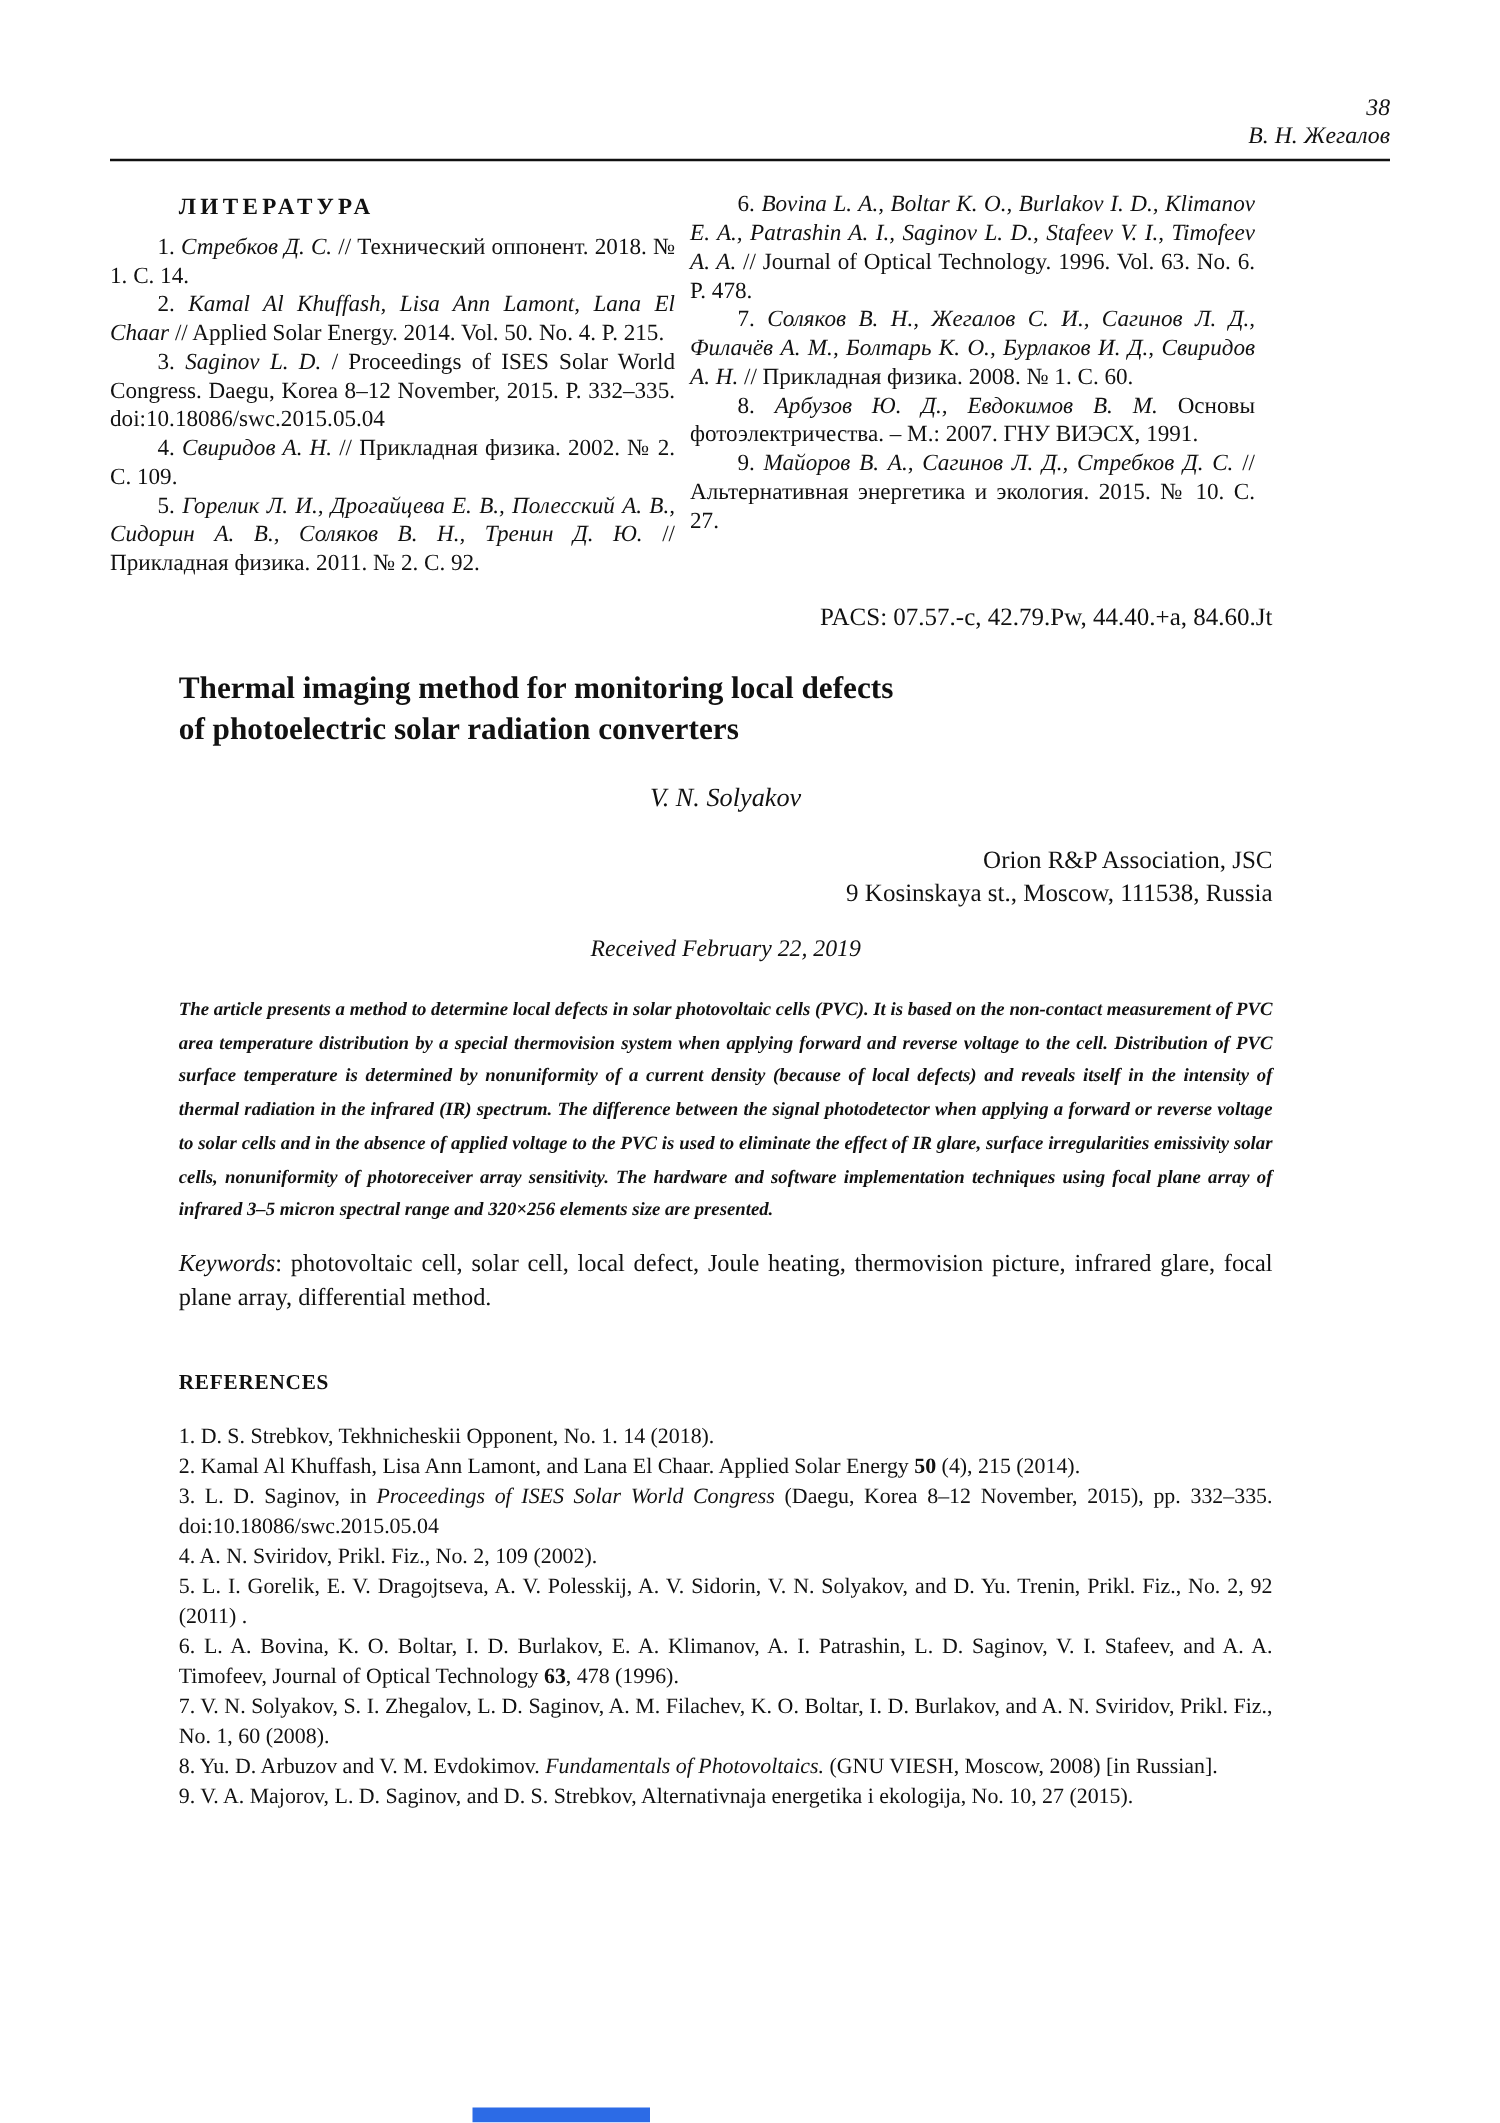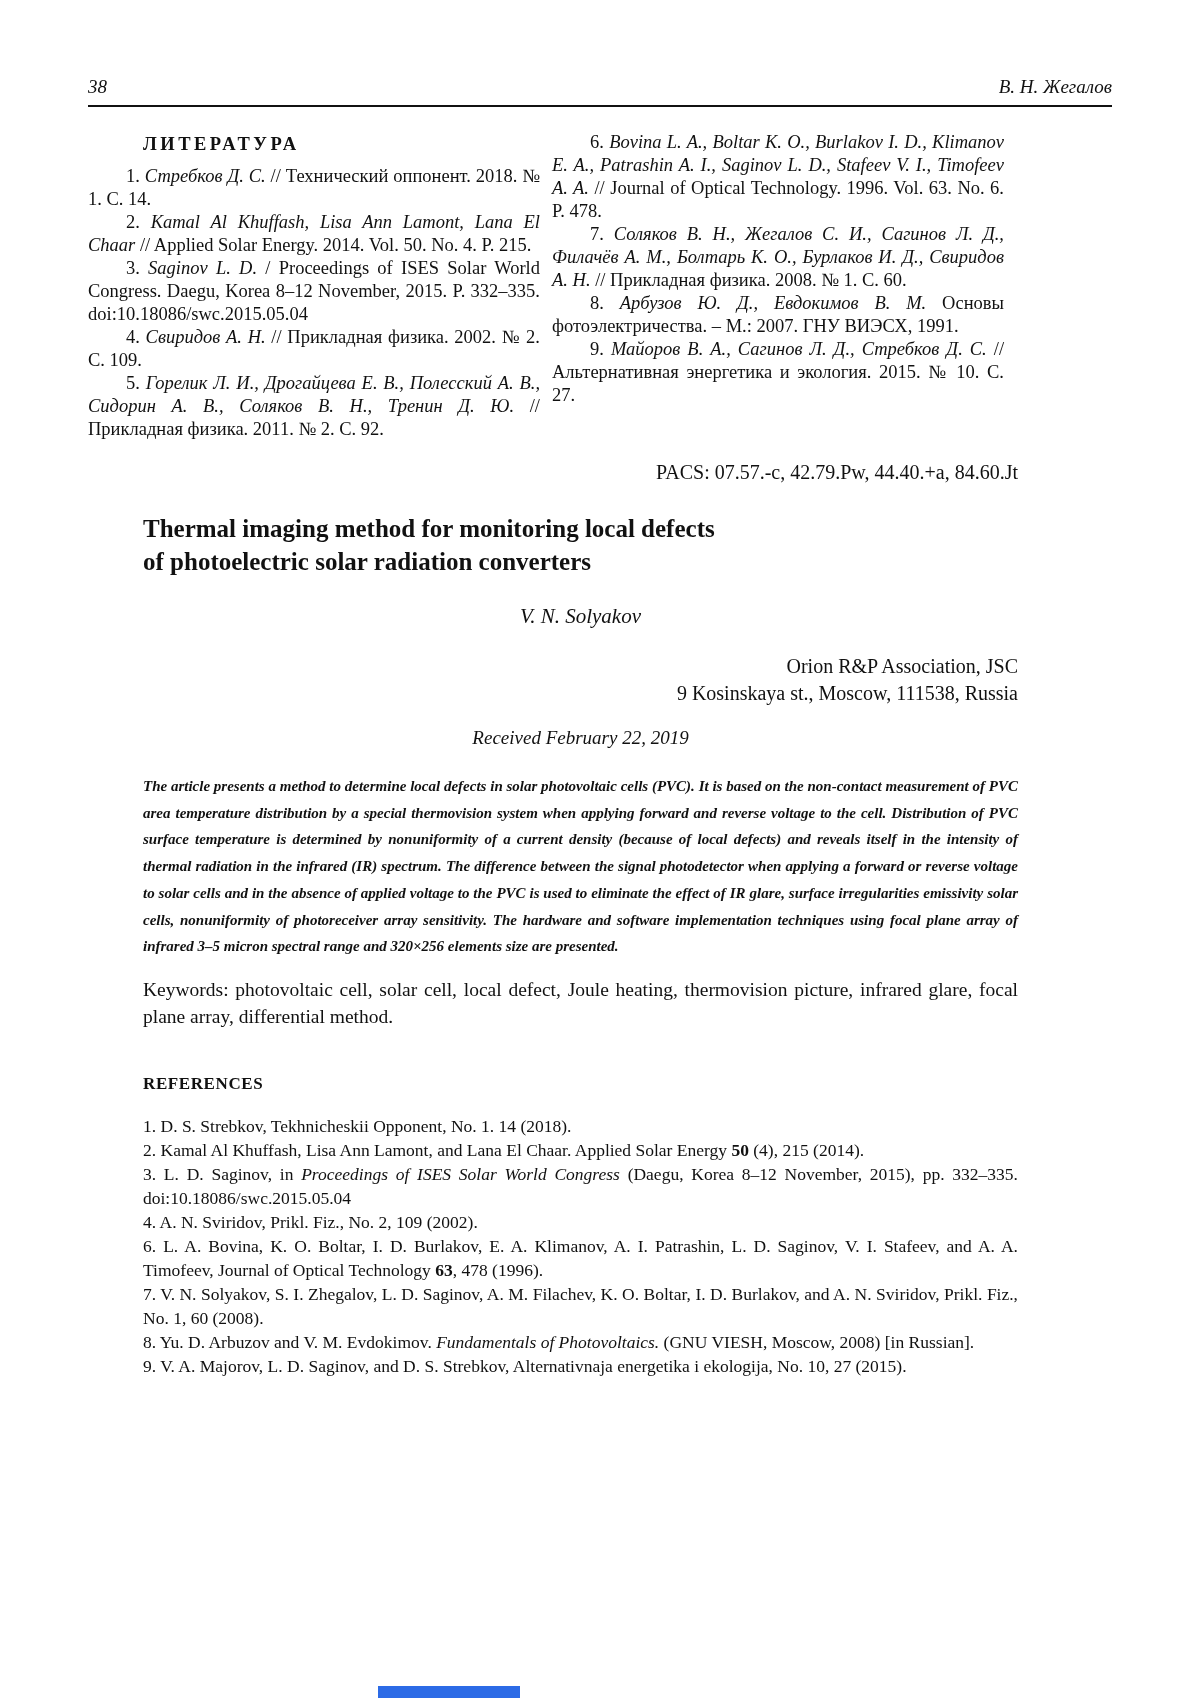--- a/index.html
+++ b/index.html
@@ -16,20 +16,21 @@
 
   .header {
     width: 1024px;
     display: flex;
     justify-content: space-between;
     align-items: flex-end;
     font-style: italic;
     font-size: 19px;
     padding-bottom: 7px;
     border-bottom: 2px solid #111;
+    flex-direction: column;
   }
 
   .lit {
     width: 930px;
     display: flex;
     gap: 12px;
     margin-top: 24px;
   }
   .lit-col {
     width: 452px;
@@ -81,21 +82,21 @@
     font-size: 15px;
     line-height: 26.7px;
     text-align: justify;
   }
   .keywords {
     margin-top: 16px;
     font-size: 19.5px;
     line-height: 27px;
     text-align: justify;
   }
-  .kw-label { }
+  .kw-label { font-style: italic; }
 
   .refs-heading {
     margin-top: 44px;
     font-weight: bold;
     font-size: 17px;
     letter-spacing: 0.6px;
   }
   .refs {
     margin-top: 20px;
     font-size: 17.5px;
@@ -168,20 +169,21 @@
       <span class="kw-label">Keywords</span><span>: photovoltaic cell, solar cell, local defect, Joule heating, thermovision picture, infrared glare, focal plane array, differential method.</span>
     </p>
 
     <div class="refs-heading">REFERENCES</div>
 
     <div class="refs">
         <p class="ref-item"><span>1. D. S. Strebkov, Tekhnicheskii Opponent, No. 1. 14 (2018).</span></p>
         <p class="ref-item"><span>2. Kamal Al Khuffash, Lisa Ann Lamont, and Lana El Chaar. Applied Solar Energy </span><span style="font-weight: bold;">50</span><span> (4), 215 (2014).</span></p>
         <p class="ref-item"><span>3. L. D. Saginov, in </span><span style="font-style: italic;">Proceedings of ISES Solar World Congress</span><span> (Daegu, Korea 8–12 November, 2015), pp. 332–335. doi:10.18086/swc.2015.05.04</span></p>
         <p class="ref-item"><span>4. A. N. Sviridov, Prikl. Fiz., No. 2, 109 (2002).</span></p>
+        <p class="ref-item"><span>5. L. I. Gorelik, E. V. Dragojtseva, A. V. Polesskij, A. V. Sidorin, V. N. Solyakov, and D. Yu. Trenin, Prikl. Fiz., No. 2, 92 (2011) .</span></p>
         <p class="ref-item"><span>6. L. A. Bovina, K. O. Boltar, I. D. Burlakov, E. A. Klimanov, A. I. Patrashin, L. D. Saginov, V. I. Stafeev, and A. A. Timofeev, Journal of Optical Technology </span><span style="font-weight: bold;">63</span><span>, 478 (1996).</span></p>
         <p class="ref-item"><span>7. V. N. Solyakov, S. I. Zhegalov, L. D. Saginov, A. M. Filachev, K. O. Boltar, I. D. Burlakov, and A. N. Sviridov, Prikl. Fiz., No. 1, 60 (2008).</span></p>
         <p class="ref-item"><span>8. Yu. D. Arbuzov and V. M. Evdokimov. </span><span style="font-style: italic;">Fundamentals of Photovoltaics.</span><span> (GNU VIESH, Moscow, 2008) [in Russian].</span></p>
         <p class="ref-item"><span>9. V. A. Majorov, L. D. Saginov, and D. S. Strebkov, Alternativnaja energetika i ekologija, No. 10, 27 (2015).</span></p>
       </div>
 
   </div>
 
 </div>
 

